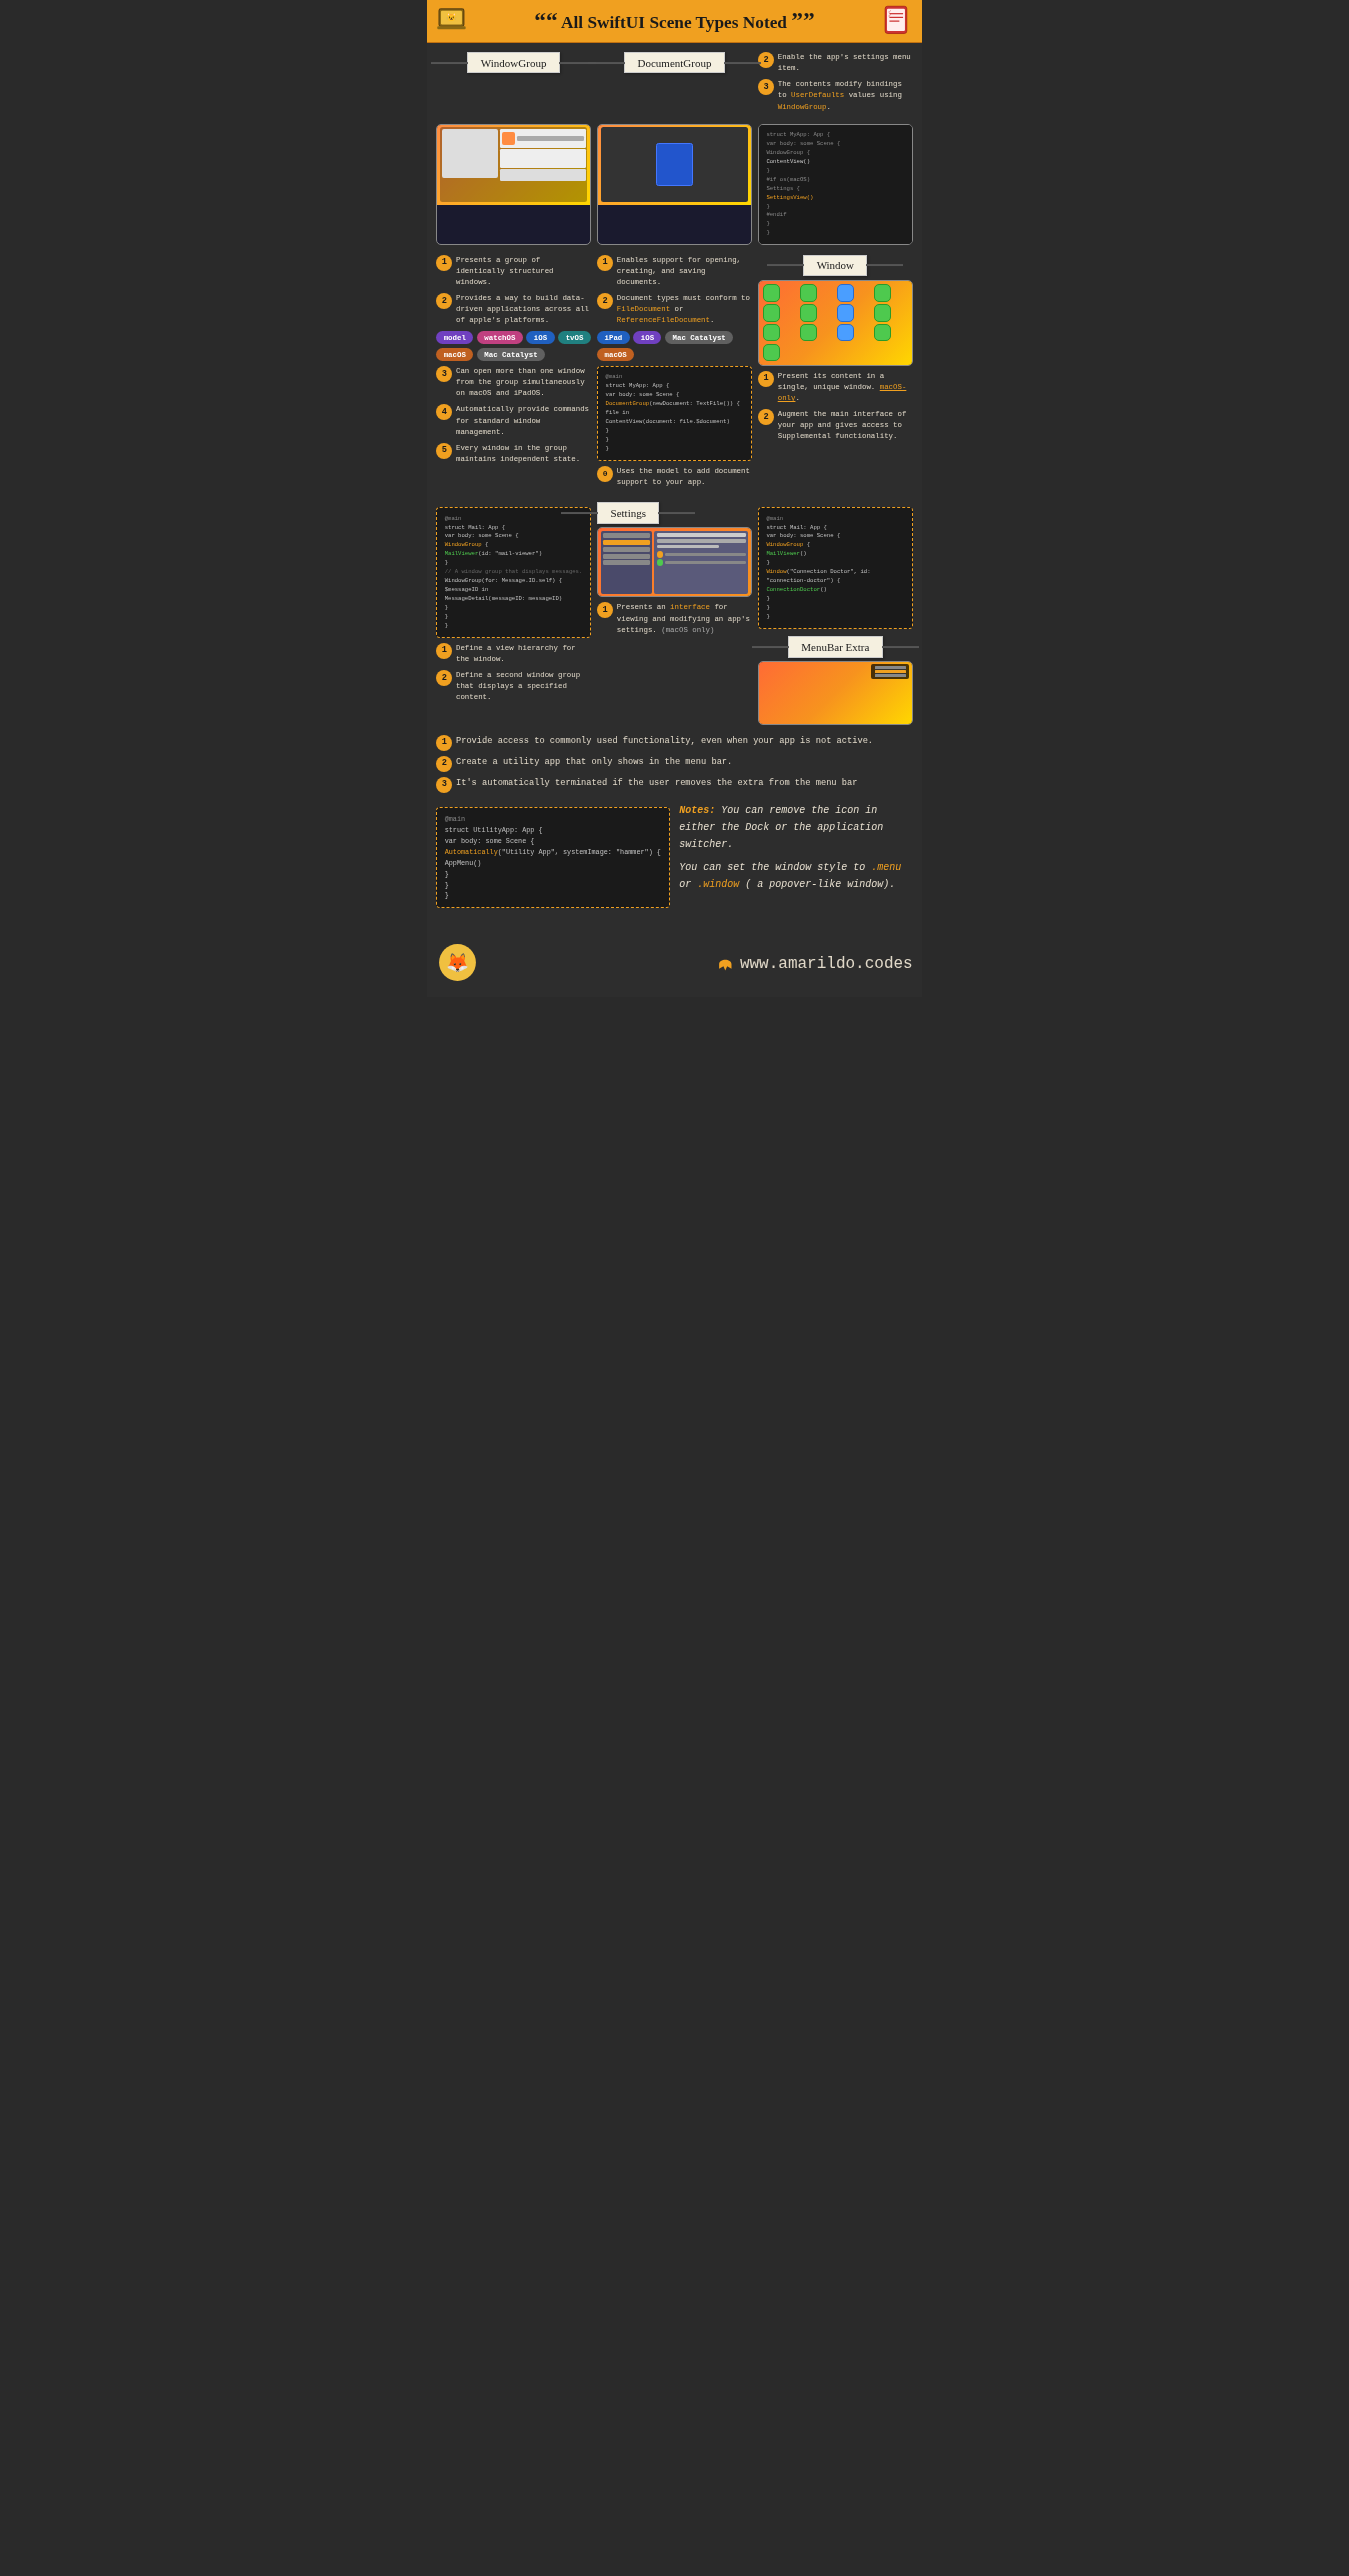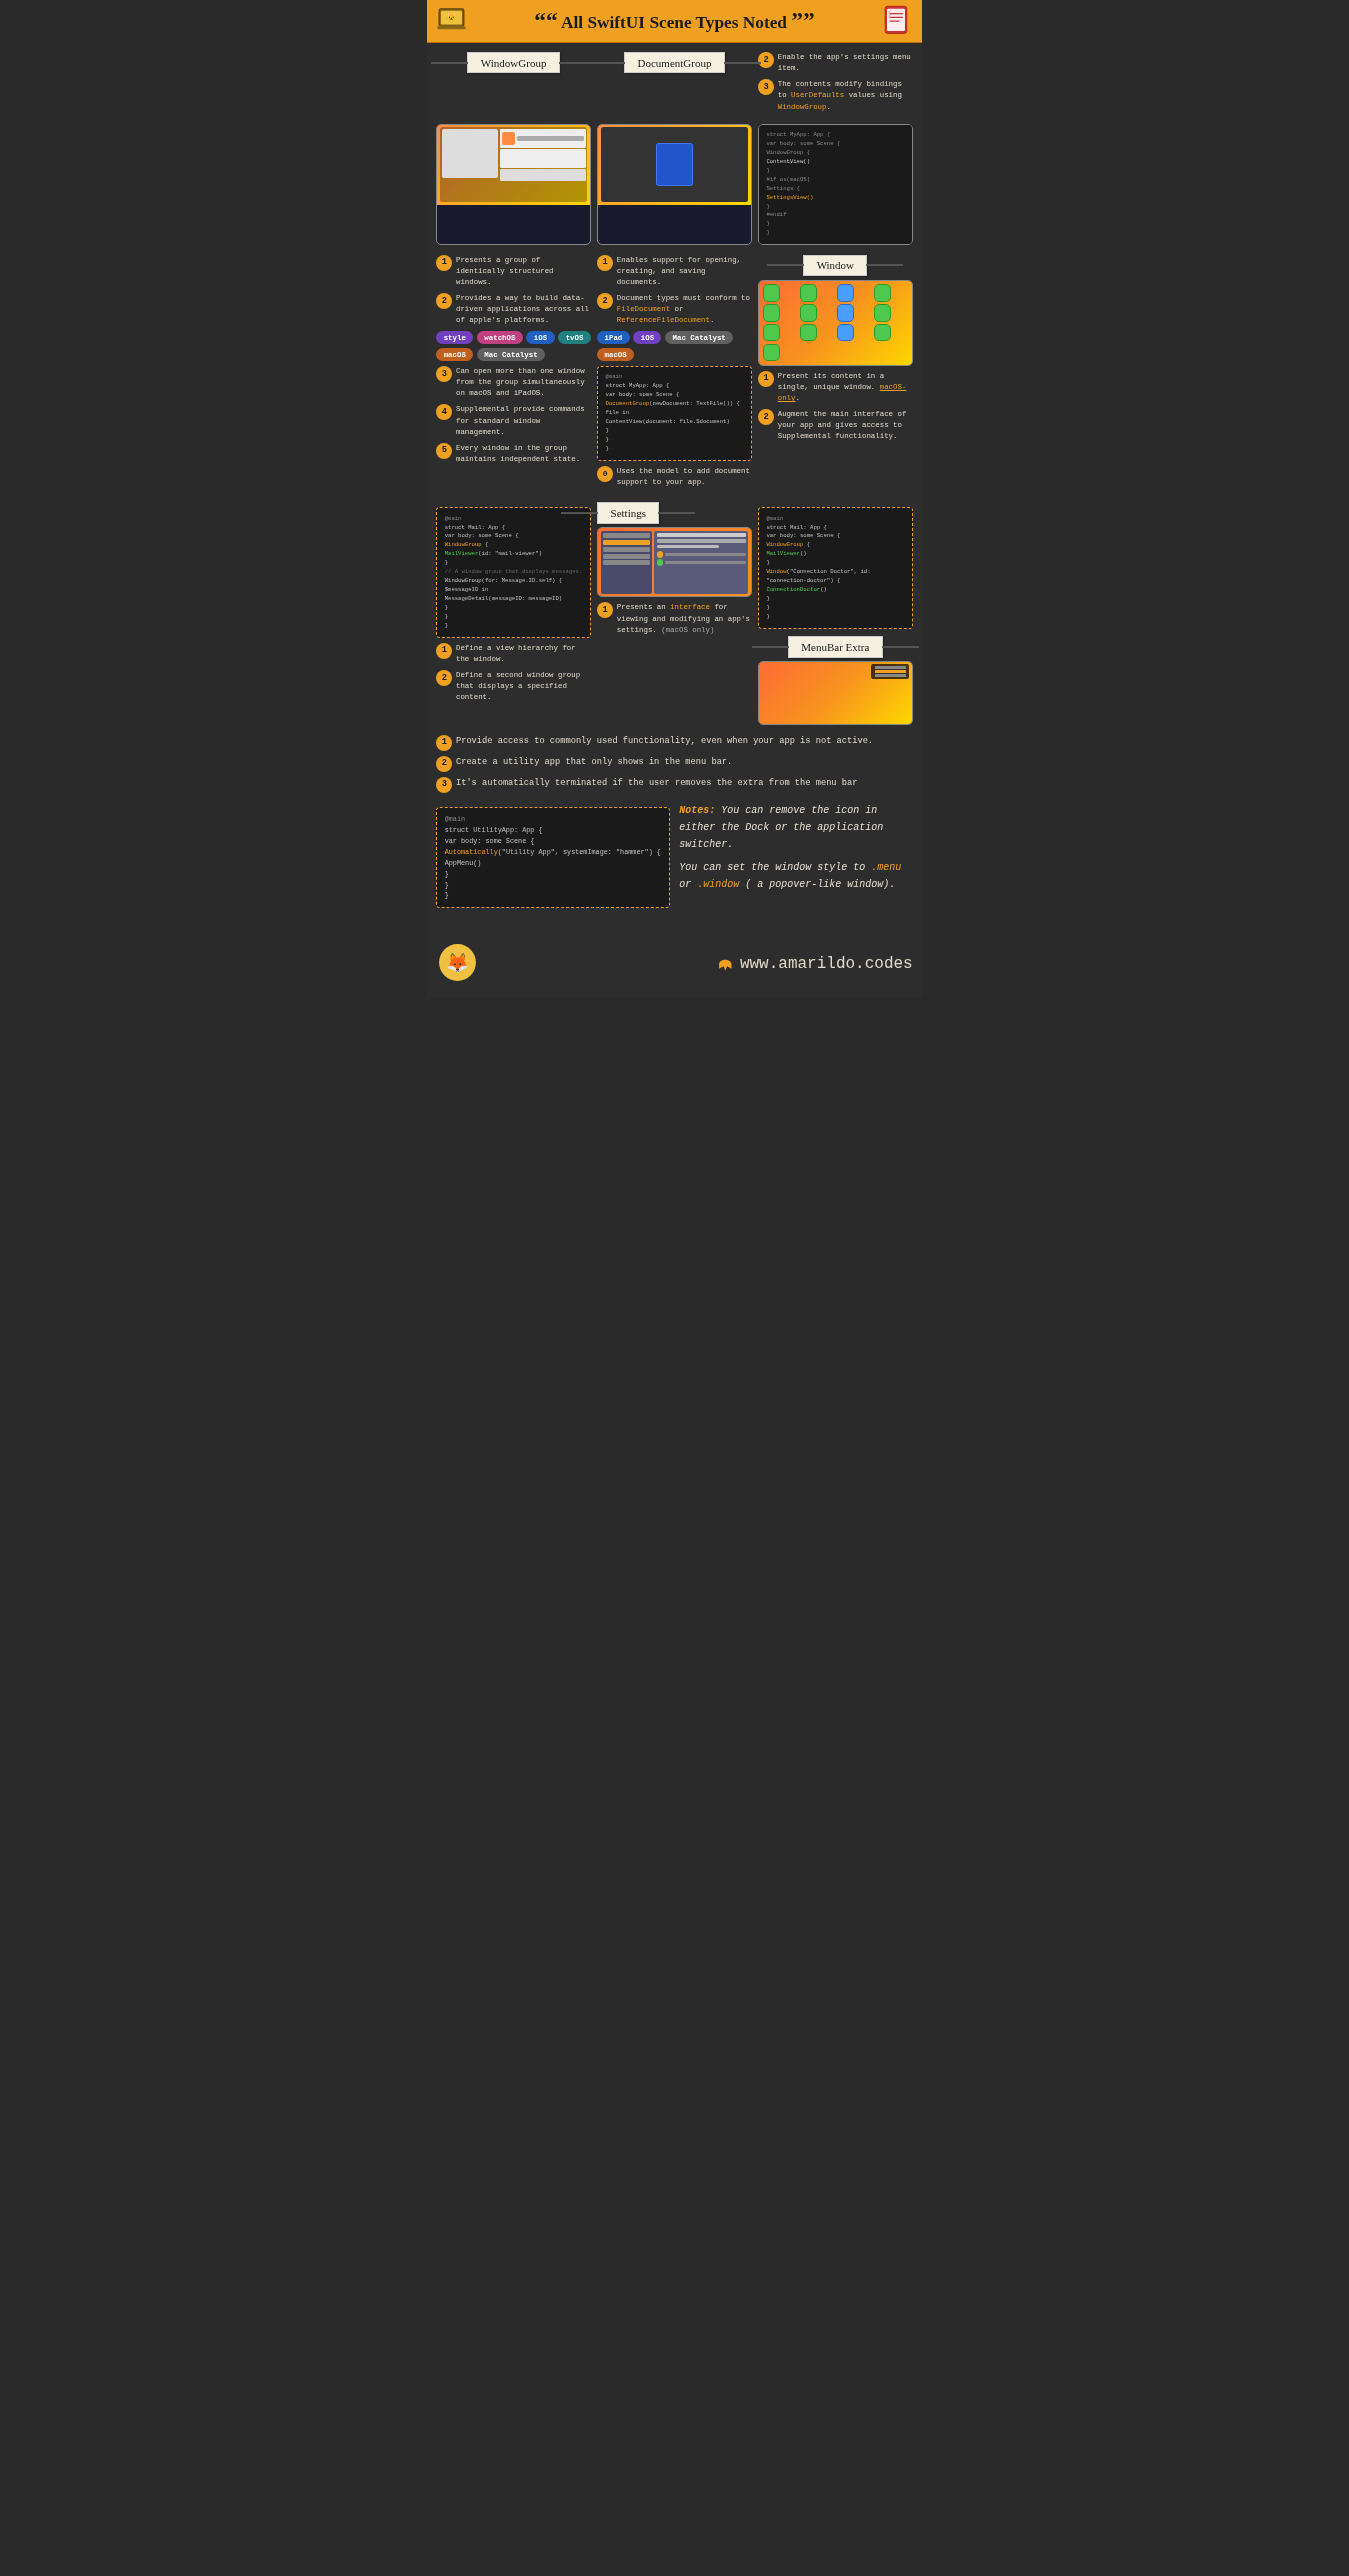--- a/index.html
+++ b/index.html
@@ -280,34 +280,34 @@
     <div>
       <div class="info-item">
         <span class="num-circle">1</span>
         <span class="small-text">Presents a group of identically structured windows.</span>
       </div>
       <div class="info-item">
         <span class="num-circle">2</span>
         <span class="small-text">Provides a way to build data-driven applications across all of apple's platforms.</span>
       </div>
       <div class="platform-badges">
-        <span class="badge badge-purple">style</span>
+        <span class="badge badge-purple">model</span>
         <span class="badge badge-pink">watchOS</span>
         <span class="badge badge-blue">iOS</span>
         <span class="badge badge-teal">tvOS</span>
         <span class="badge badge-orange">macOS</span>
         <span class="badge" style="background:#606060;">Mac Catalyst</span>
       </div>
       <div class="info-item" style="margin-top:3.7px;">
         <span class="num-circle">3</span>
         <span class="small-text">Can open more than one window from the group simultaneously on macOS and iPadOS.</span>
       </div>
       <div class="info-item">
         <span class="num-circle">4</span>
-        <span class="small-text">Supplemental provide commands for standard window management.</span>
+        <span class="small-text">Automatically provide commands for standard window management.</span>
       </div>
       <div class="info-item">
         <span class="num-circle">5</span>
         <span class="small-text">Every window in the group maintains independent state.</span>
       </div>
     </div>
 
     <div>
       <div class="info-item">
         <span class="num-circle">1</span>

